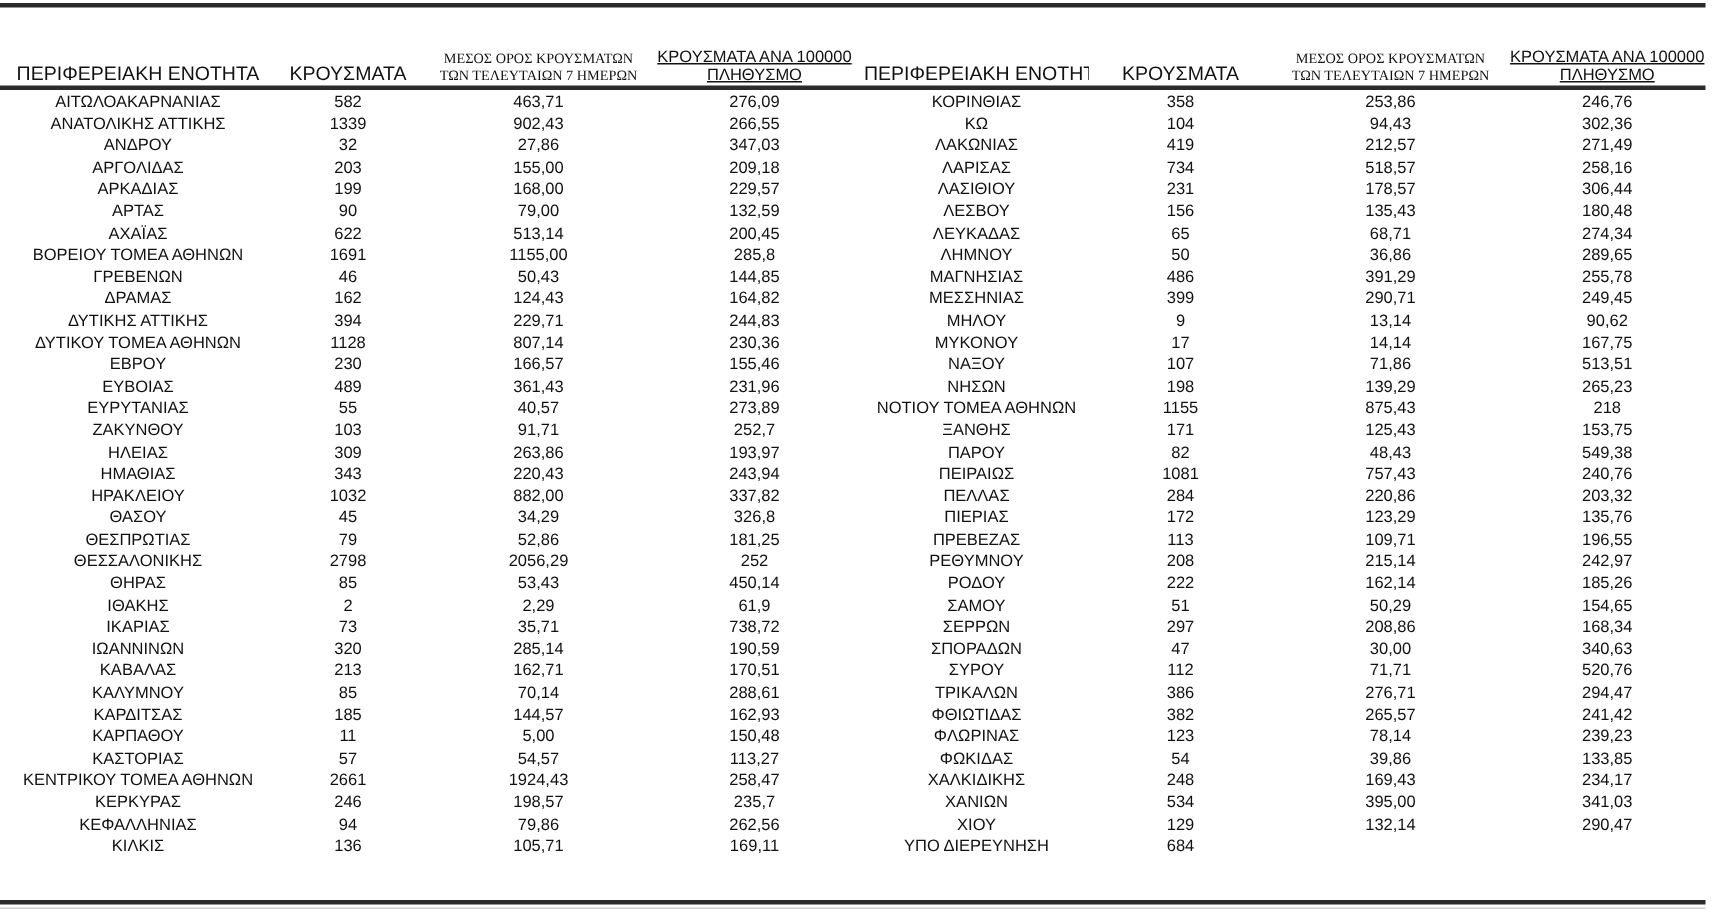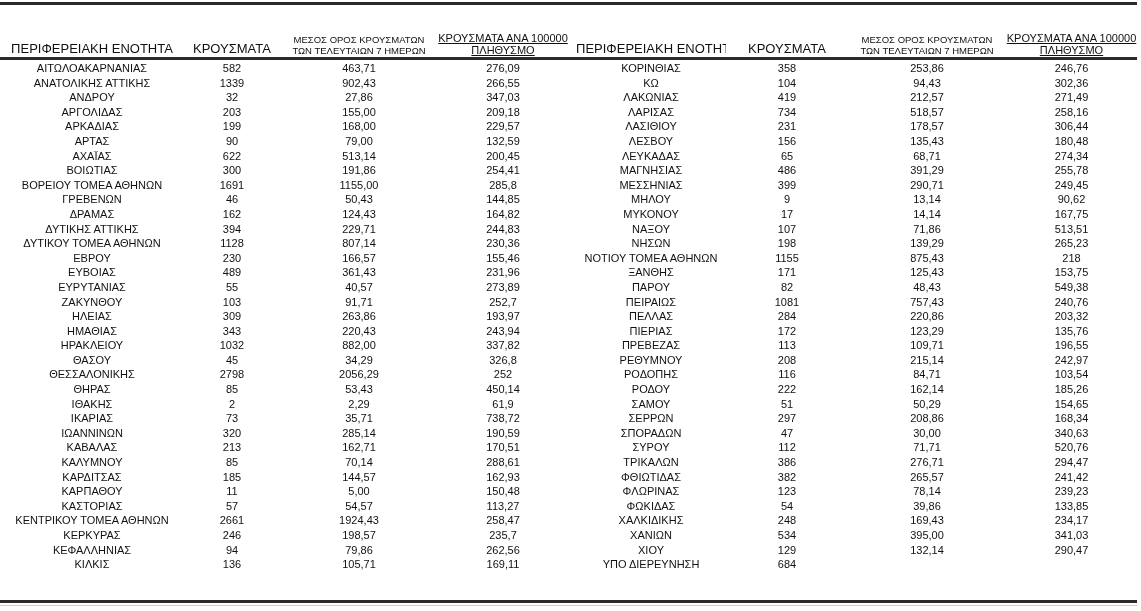--- a/index.html
+++ b/index.html
@@ -30,21 +30,21 @@
     white-space: nowrap;
     overflow: hidden;
   }
   thead th {
     height: 57px;
     vertical-align: bottom;
     padding-bottom: 4px;
     font-size: 13px;
     line-height: 1.15;
   }
-  th.h-avg { font-size: 9.5px; }
+  th.h-avg { font-size: 9.5px; font-family: Liberation Serif, serif; }
   th.h-per { font-size: 11px; text-decoration: underline; }
   tbody td {
     height: 14.6px;
     font-size: 11px;
     line-height: 14.6px;
   }
 </style>
 </head>
 <body>
 
@@ -108,26 +108,20 @@
             <td>79,00</td>
             <td>132,59</td>
           </tr>
           <tr>
             <td>ΑΧΑΪΑΣ</td>
             <td>622</td>
             <td>513,14</td>
             <td>200,45</td>
           </tr>
           <tr>
-            <td>ΒΟΙΩΤΙΑΣ</td>
-            <td>300</td>
-            <td>191,86</td>
-            <td>254,41</td>
-          </tr>
-          <tr>
             <td>ΒΟΡΕΙΟΥ ΤΟΜΕΑ ΑΘΗΝΩΝ</td>
             <td>1691</td>
             <td>1155,00</td>
             <td>285,8</td>
           </tr>
           <tr>
             <td>ΓΡΕΒΕΝΩΝ</td>
             <td>46</td>
             <td>50,43</td>
             <td>144,85</td>
@@ -190,20 +184,26 @@
             <td>ΗΡΑΚΛΕΙΟΥ</td>
             <td>1032</td>
             <td>882,00</td>
             <td>337,82</td>
           </tr>
           <tr>
             <td>ΘΑΣΟΥ</td>
             <td>45</td>
             <td>34,29</td>
             <td>326,8</td>
+          </tr>
+          <tr>
+            <td>ΘΕΣΠΡΩΤΙΑΣ</td>
+            <td>79</td>
+            <td>52,86</td>
+            <td>181,25</td>
           </tr>
           <tr>
             <td>ΘΕΣΣΑΛΟΝΙΚΗΣ</td>
             <td>2798</td>
             <td>2056,29</td>
             <td>252</td>
           </tr>
           <tr>
             <td>ΘΗΡΑΣ</td>
             <td>85</td>
@@ -337,20 +337,26 @@
             <td>135,43</td>
             <td>180,48</td>
           </tr>
           <tr>
             <td>ΛΕΥΚΑΔΑΣ</td>
             <td>65</td>
             <td>68,71</td>
             <td>274,34</td>
           </tr>
           <tr>
+            <td>ΛΗΜΝΟΥ</td>
+            <td>50</td>
+            <td>36,86</td>
+            <td>289,65</td>
+          </tr>
+          <tr>
             <td>ΜΑΓΝΗΣΙΑΣ</td>
             <td>486</td>
             <td>391,29</td>
             <td>255,78</td>
           </tr>
           <tr>
             <td>ΜΕΣΣΗΝΙΑΣ</td>
             <td>399</td>
             <td>290,71</td>
             <td>249,45</td>
@@ -421,26 +427,20 @@
             <td>109,71</td>
             <td>196,55</td>
           </tr>
           <tr>
             <td>ΡΕΘΥΜΝΟΥ</td>
             <td>208</td>
             <td>215,14</td>
             <td>242,97</td>
           </tr>
           <tr>
-            <td>ΡΟΔΟΠΗΣ</td>
-            <td>116</td>
-            <td>84,71</td>
-            <td>103,54</td>
-          </tr>
-          <tr>
             <td>ΡΟΔΟΥ</td>
             <td>222</td>
             <td>162,14</td>
             <td>185,26</td>
           </tr>
           <tr>
             <td>ΣΑΜΟΥ</td>
             <td>51</td>
             <td>50,29</td>
             <td>154,65</td>

